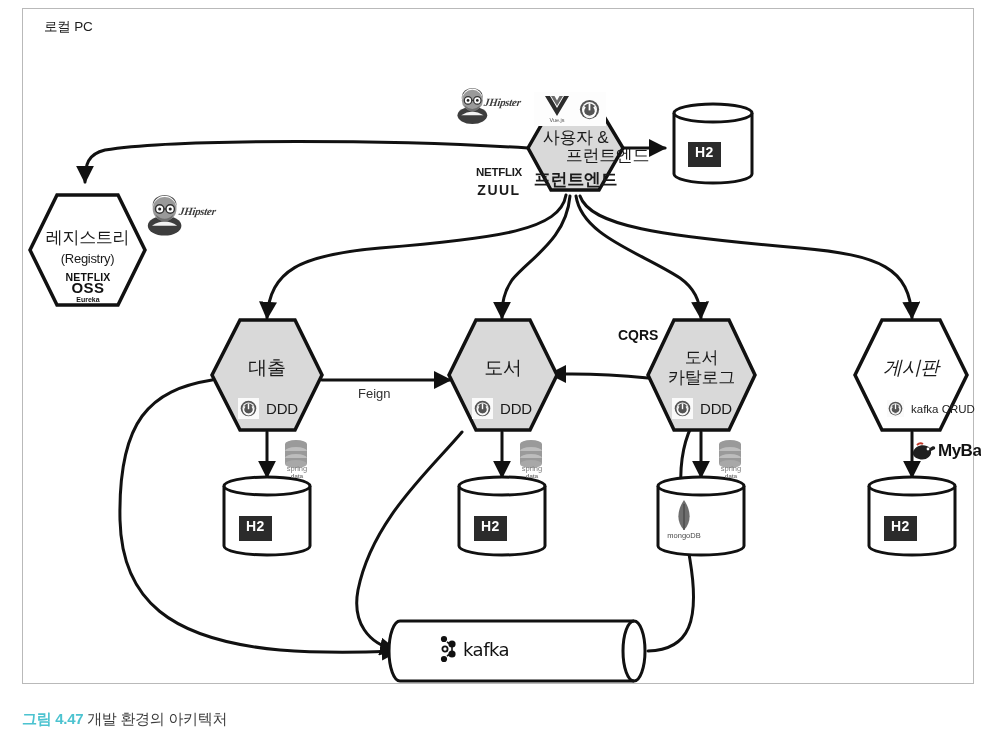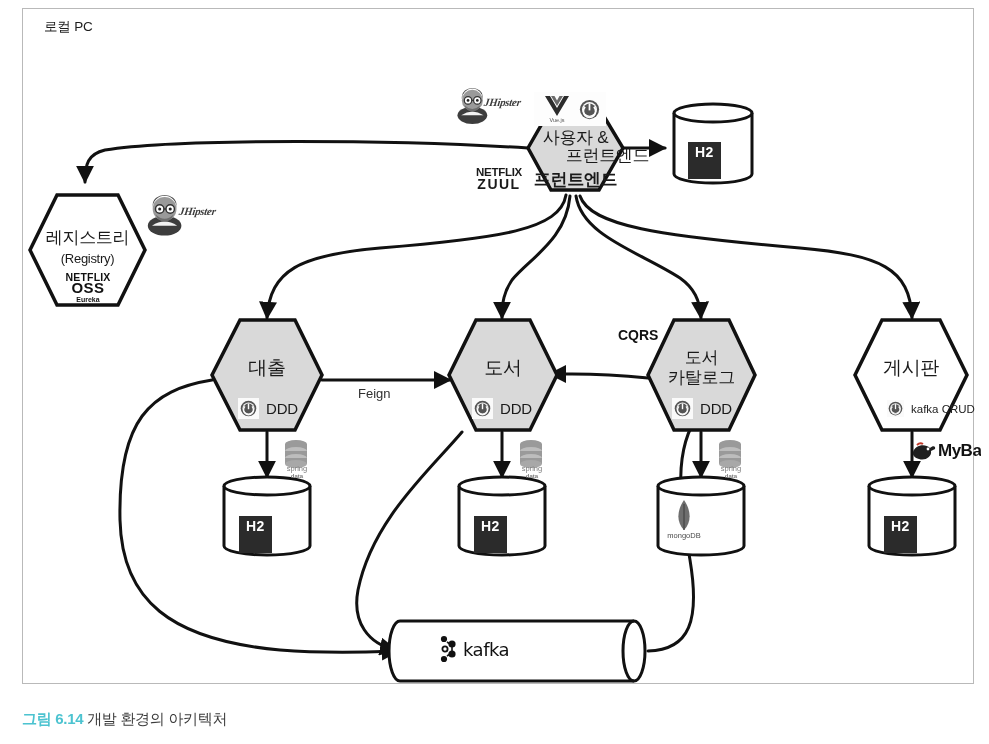--- a/index.html
+++ b/index.html
@@ -85,33 +85,33 @@
     background: #fafafa;
     display: flex; align-items: center; justify-content: center;
   }
   .sb-icon.sm { width: 17px; height: 17px; }
   .db-badge {
     position: absolute;
     background: #2b2b2b;
     color: #fff;
     font-weight: bold;
     font-size: 14px;
-    padding: 3px 7px 20px 7px;
+    padding: 3px 7px 8px 7px;
     letter-spacing: 0.5px;
     line-height: 14px;
   }
   .netflix-zuul {
     position: absolute;
     text-align: center;
     color: #1a1a1a;
     font-weight: bold;
     line-height: 11px;
   }
   .netflix-zuul .n1 { font-size: 11.5px; letter-spacing: -0.3px; display:block;}
-  .netflix-zuul .n2 { font-size: 14px; letter-spacing: 1.5px; display:block; margin-top:1px;}
+  .netflix-zuul .n2 { font-size: 14px; letter-spacing: 1.5px; display:block; margin-top:7px;}
   .netflix-oss {
     position: absolute;
     text-align: center;
     color: #111;
     line-height: 10px;
   }
   .netflix-oss .o1 { font-size: 10.5px; font-weight: bold; letter-spacing: 0.2px; display:block;}
   .netflix-oss .o2 { font-size: 15px; font-weight: bold; letter-spacing: 0.5px; display:block; margin-top:1px;}
   .netflix-oss .o3 { font-size: 7px; font-weight: bold; display:block; margin-top:2px;}
   .jhip {
@@ -457,21 +457,21 @@
     </span>
     <span class="txt">DDD</span>
   </div>
   <div class="edge-lab bold" style="left:618px; top:327px;">CQRS</div>
   <div class="spring-data" style="left:709px; top:464px;">
     <span class="sd-txt">spring</span>
     <span class="sd-txt" style="font-weight:bold; font-size:6px;">data</span>
   </div>
   <div class="mongo-lab" style="left:656px; top:531px;">mongoDB</div>
 
-  <div class="node-label hex-title" style="left:855px; top:358px; width:112px; font-size:19px;">게시판</div>
+  <div class="node-label hex-title" style="left:855px; top:358px; width:112px; font-size:19px;font-style:italic;">게시판</div>
   <div class="tech-row" style="left:887px; top:400px;">
     <span class="sb-icon sm">
       <svg width="15" height="15" viewBox="0 0 24 24">
         <circle cx="12" cy="12" r="11" fill="#555"></circle>
         <circle cx="12" cy="12" r="8.5" fill="#fafafa"></circle>
         <circle cx="12" cy="12" r="7" fill="#555"></circle>
         <rect x="11" y="5" width="2" height="8" fill="#fafafa"></rect>
         <path d="M 7 9 a 7 7 0 1 0 10 0" fill="none" stroke="#fafafa" stroke-width="2"></path>
       </svg>
     </span>
@@ -485,17 +485,17 @@
 
   <div class="db-badge" style="left:688px; top:142px;">H2</div>
 
   <div class="edge-lab" style="left:358px; top:386px;">Feign</div>
 
   <div class="kafka-logo" style="left:463px; top:639px;">
     <span class="kf-txt">kafka</span>
   </div>
 
   <div class="caption">
-    <span class="cap-num">그림 6.14</span>
+    <span class="cap-num">그림 4.47</span>
     <span class="cap-txt">개발 환경의 아키텍처</span>
   </div>
 
 </div>
 
 </body></html>

